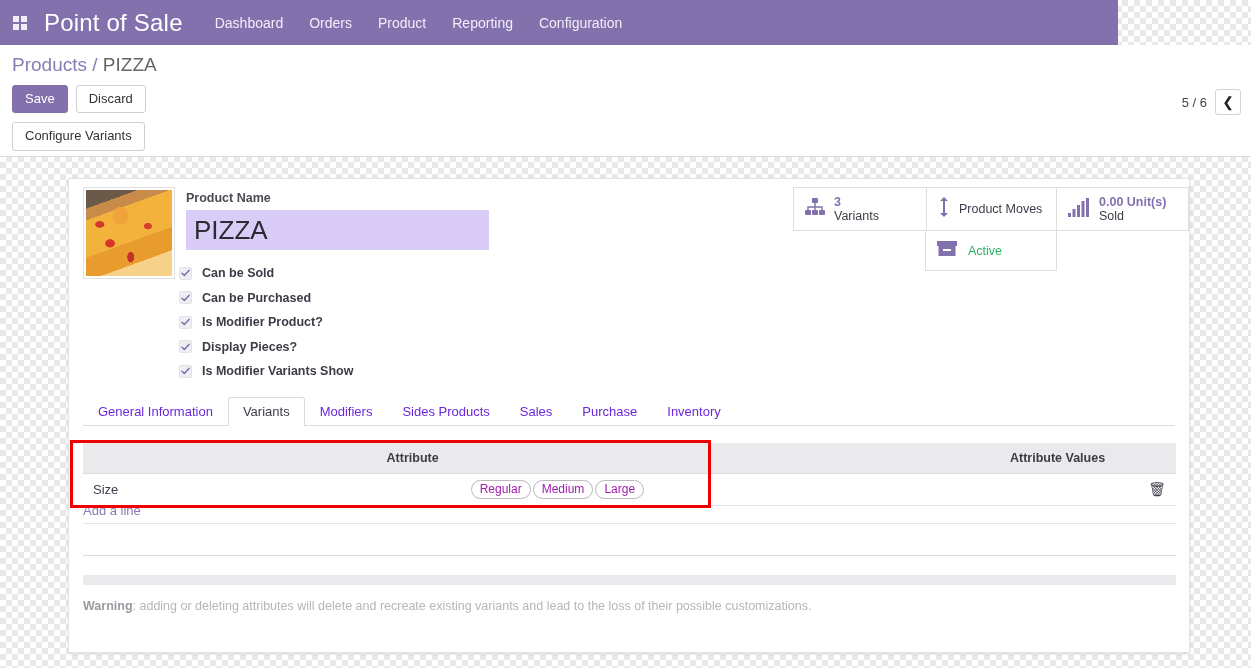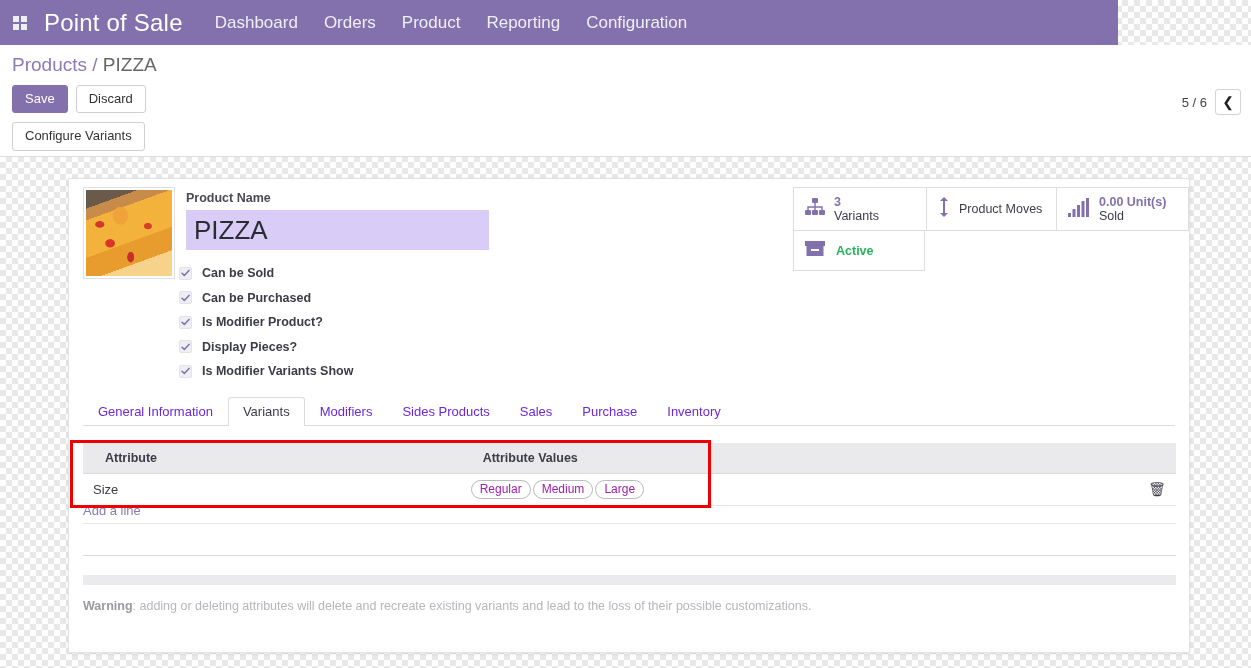--- a/index.html
+++ b/index.html
@@ -38,21 +38,21 @@
   }
   .apps-grid .g i { background: #efeef5; display: block; }
   .brand {
     font-size: 24px; font-weight: 400; color: #fff;
     margin-left: 8px; margin-right: 32px;
     letter-spacing: .2px;
     white-space: nowrap;
   }
   .navlinks { display: flex; align-items: center; gap: 26px; }
   .navlinks a {
-    color: #f0eef7; text-decoration: none; font-size: 17px;
+    color: #f0eef7; text-decoration: none; font-size: 14px;
     white-space: nowrap;
   }
   .nav-right {
     margin-left: auto; display: flex; align-items: center; gap: 20px;
     padding-right: 16px;
   }
   .nav-icon { opacity: .75; display: flex; align-items: center; }
   .user-block { display: flex; align-items: center; gap: 7px; }
   .avatar {
     width: 22px; height: 22px; border-radius: 50%;
@@ -183,21 +183,21 @@
     border-color: #dcdce0; border-radius: 3px 3px 0 0;
   }
 
   
   .attr-table {
     position: absolute; left: 14px; top: 264px; width: 1093px;
     border-collapse: collapse; font-size: 13px;
   }
   .attr-table th {
     background: #eaeaec; color: #3c3c49; font-size: 12.5px; font-weight: bold;
-    text-align: left; padding: 8px 22px; border-bottom: 1px solid #dcdce0;
+    text-align: right; padding: 8px 22px; border-bottom: 1px solid #dcdce0;
     height: 26px;
   }
   .attr-table td {
     padding: 6px 10px; color: #3c3c49; border-bottom: 1px solid #e6e6e8;
     height: 28px; vertical-align: middle;
   }
   .col-attr { width: 340px; }
   .col-vals { width: 600px; }
   .col-del  { width: 40px; text-align: right; }
   .chip {
@@ -358,21 +358,21 @@
             <rect x="14.5" y="4" width="3" height="16" fill="#8271ad"></rect>
             <rect x="19" y="1" width="3" height="19" fill="#8271ad"></rect>
           </svg>
         </span>
         <span class="txt">
           <span class="val">0.00 Unit(s)</span>
           <span class="cap">Sold</span>
         </span>
       </div>
     </div>
-    <div class="stat-row" style="justify-content:flex-start;font-weight:bold;">
+    <div class="stat-row" style="justify-content:center;">
       <div class="stat-sub" style="width:132px;">
         <span>
           <svg width="22" height="20" viewBox="0 0 22 20">
             <rect x="1" y="2" width="20" height="5" fill="#8271ad"></rect>
             <rect x="2.5" y="7" width="17" height="10" fill="#8271ad"></rect>
             <rect x="7" y="10" width="8" height="2" fill="#ffffff"></rect>
           </svg>
         </span>
         <span class="green">Active</span>
       </div>

